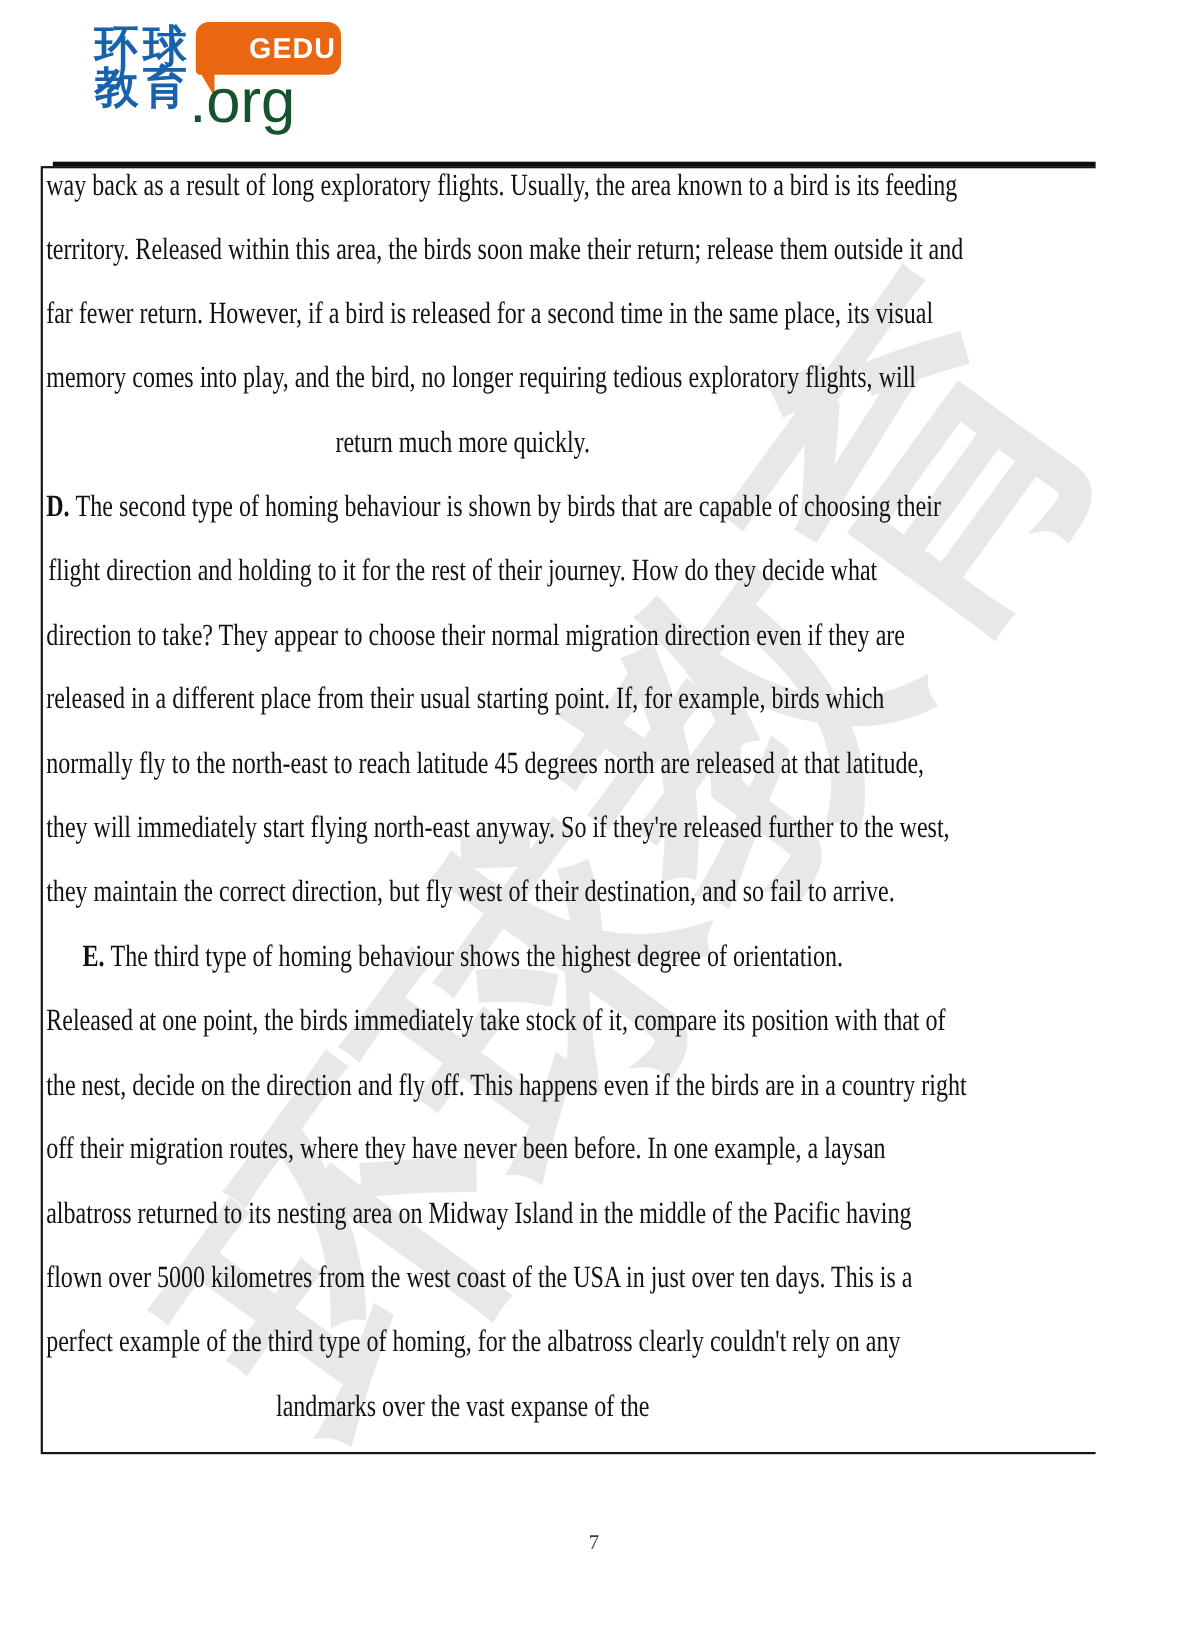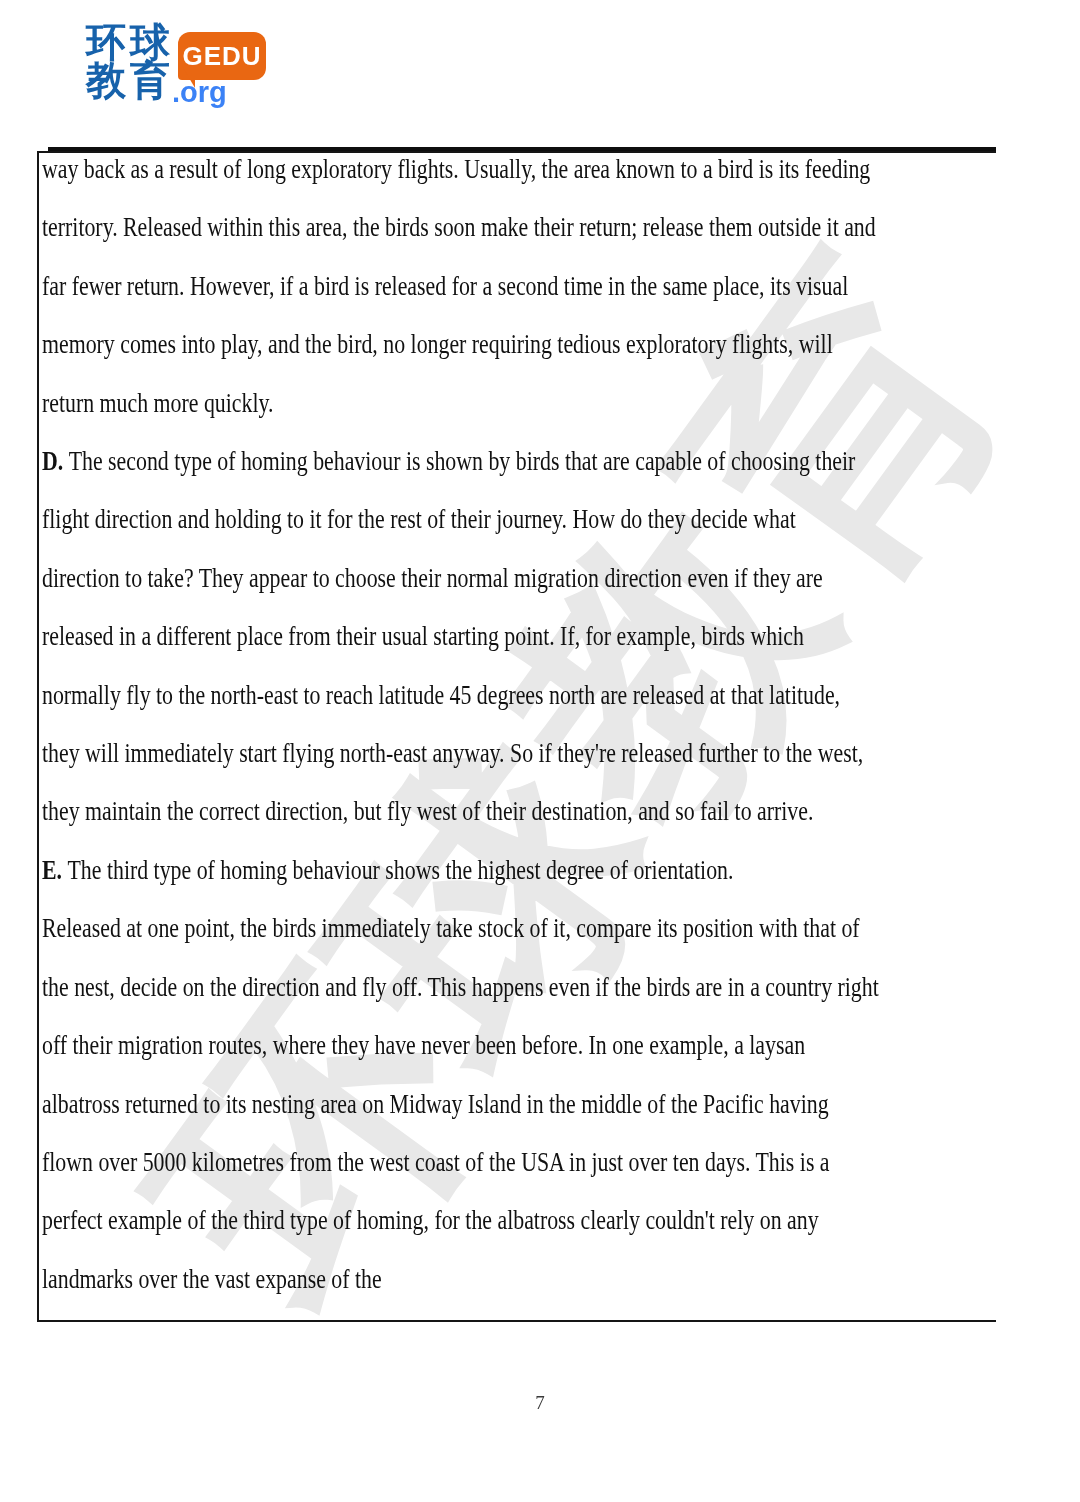--- a/index.html
+++ b/index.html
@@ -33,51 +33,52 @@
     font-size: 40px;
     line-height: 40px;
     letter-spacing: 4px;
     white-space: nowrap;
   }
   .logo-cn.l1 { top: 4px; }
   .logo-cn.l2 { top: 46px; font-family: Liberation Mono, monospace; }
   .logo-bubble {
     position: absolute;
     left: 94px;
-    top: 14px;
+    top: 2px;
     width: 88px;
     height: 48px;
     background: #e96712;
     border-radius: 12px 12px 12px 4px;
     display: flex;
     align-items: center;
     justify-content: center;
     color: #ffffff;
     font-family: "Liberation Sans", "DejaVu Sans", sans-serif;
     font-weight: 900;
     font-size: 26px;
     letter-spacing: 1px;
+    padding-left: 44px;
   }
   .logo-bubble-tail {
     position: absolute;
     left: 98px;
     top: 48px;
     width: 0; height: 0;
     border-top: 22px solid #e96712;
     border-left: 13px solid transparent;
   }
   .logo-org {
     position: absolute;
     left: 88px;
     top: 48px;
     font-family: "Liberation Sans", "DejaVu Sans", sans-serif;
-    font-weight: 700;
-    font-size: 29px;
+    font-weight: 400;
+    font-size: 56px;
     line-height: 52px;
-    color: #3b82f6;
+    color: #14532d;
     white-space: nowrap;
   }
 
   
   .divider {
     position: absolute;
     left: 48px;
     top: 147px;
     width: 986px;
     height: 5px;
@@ -108,20 +109,21 @@
     white-space: nowrap;
     z-index: 0;
     user-select: none;
   }
   .lines {
     position: absolute;
     left: 3px;
     top: -13px;
     right: 2px;
     z-index: 1;
+    text-align: center;
   }
   .line {
     font-size: 28px;
     line-height: 58.4px;
     color: #111111;
     white-space: nowrap;
     transform-origin: 0 50%;
   }
   .line b { font-weight: 700; }
 

